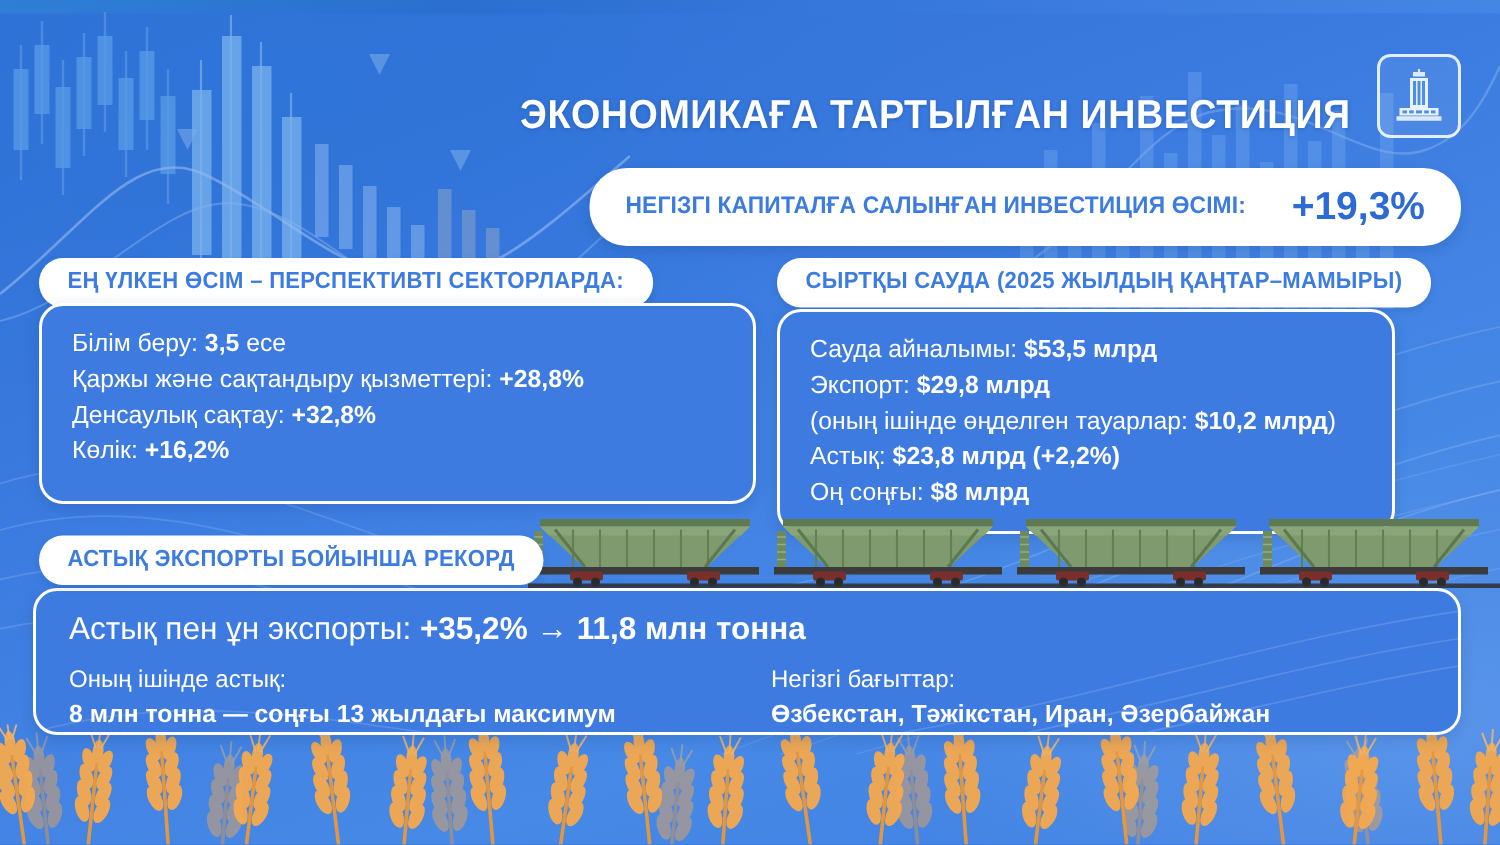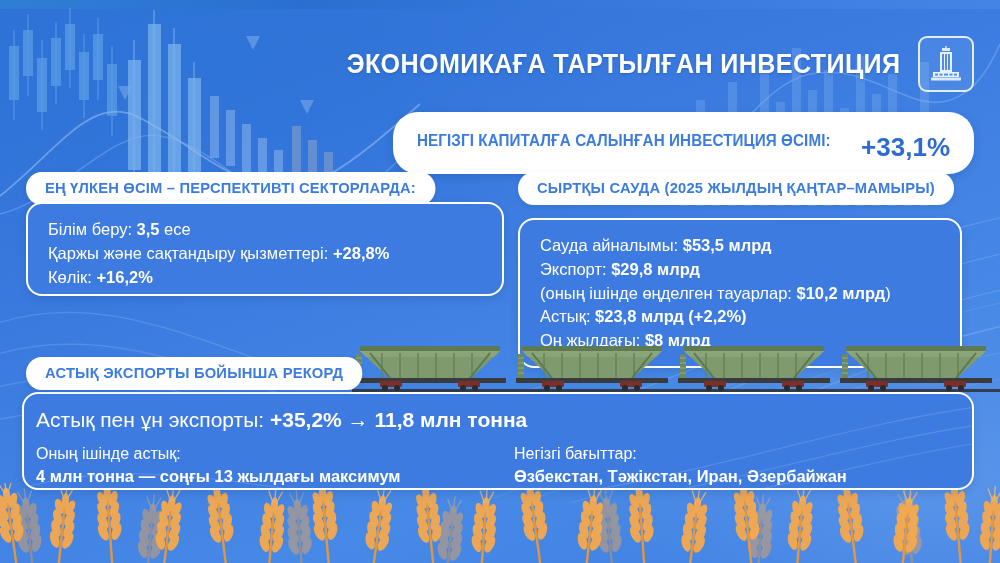--- a/index.html
+++ b/index.html
@@ -26,21 +26,21 @@
     opacity:.95;
   }
   .bg-chart { position:absolute; left:0; top:0; width:420px; height:230px; opacity:.55; }
   .bg-chart-r { position:absolute; right:0; top:4px; width:330px; height:210px; opacity:.40; }
   .bg-curves { position:absolute; inset:0; opacity:.30; }
   .bg-lines-right { position:absolute; right:0; bottom:60px; width:520px; height:260px; opacity:.22; }
 
   
   .title-row {
     position:absolute; left:0; right:0; top:36px;
-    display:flex; align-items:center; justify-content:flex-end;
+    display:flex; align-items:flex-end; justify-content:flex-end;
     gap:18px; padding-right:26px;
   }
   .main-title {
     color:#fff; font-weight:bold; font-size:27px; letter-spacing:.4px;
     text-transform:uppercase; white-space:nowrap;
     transform:scaleX(.93); transform-origin:right center;
     text-shadow:0 1px 3px rgba(14,50,110,.30);
   }
   .brand-badge {
     width:56px; height:56px; flex:0 0 56px;
@@ -66,47 +66,47 @@
     border-radius:16px;
     box-shadow:0 3px 9px rgba(16,48,104,.16);
   }
   .panel-line { color:#fff; font-size:16.5px; line-height:1.44; white-space:nowrap; }
   .panel-line b { font-weight:bold; }
 
   
   .cap-banner {
     position:absolute; right:26px; top:112px;
     background:#fff; border-radius:25px;
-    padding:20px 24px 11px;
-    display:flex; align-items:flex-start; gap:9px;
+    padding:10px 24px 11px;
+    display:flex; align-items:center; gap:9px;
     box-shadow:0 3px 8px rgba(16,48,104,.18);
   }
   .cap-label {
     color:#3C7CE0; font-weight:bold; font-size:16px; letter-spacing:.1px;
     text-transform:uppercase; white-space:nowrap; transform:scaleX(.95);
     transform-origin:left center;
   }
   .cap-value { color:#2D6BD4; font-weight:bold; font-size:26px; white-space:nowrap; }
 
   
   .sec-pill { position:absolute; left:26px; top:172px; }
-  .sec-panel { position:absolute; left:26px; top:202px; width:478px; padding:14px 20px 5px; }
+  .sec-panel { position:absolute; left:26px; top:202px; width:478px; padding:14px 20px 21px; }
 
   
   .trade-pill { position:absolute; left:518px; top:172px; }
-  .trade-panel { position:absolute; left:518px; top:218px; width:444px; padding:14px 20px 13px; }
+  .trade-panel { position:absolute; left:518px; top:206px; width:412px; padding:14px 20px 13px; }
 
   
   .train-strip { position:absolute; left:352px; right:0; top:344px; height:48px; overflow:hidden; }
 
   
   .grain-pill { position:absolute; left:26px; top:357px; z-index:3; }
   .grain-panel {
     position:absolute; left:22px; top:392px; width:952px; height:98px;
-    padding:14px 12px 12px; z-index:2; overflow:hidden;
+    padding:14px 22px 12px; z-index:2; overflow:hidden;
   }
   .grain-head { color:#fff; font-size:21px; white-space:nowrap; margin-bottom:11px; position:relative; z-index:2; }
   .grain-head b { font-weight:bold; }
   .grain-cols { display:flex; position:relative; z-index:2;gap:32px; }
   .grain-col { width:474px; }
   .grain-sub { color:#fff; font-size:16px; line-height:1.35; white-space:nowrap; }
   .grain-strong { color:#fff; font-size:16.5px; font-weight:bold; line-height:1.35; white-space:nowrap; }
   .panel-swirl { position:absolute; left:0; bottom:-30px; width:100%; height:120px; opacity:.16; z-index:1; }
 
   
@@ -234,36 +234,40 @@
             <rect x="20.5" y="27.6" width="3" height="2"></rect>
           <rect x="25" y="27.6" width="3" height="2"></rect>
         </g>
         <rect x="2" y="31.5" width="30" height="3" fill="#dbeafe"></rect>
       </svg>
     </div>
   </div>
 
   <div class="cap-banner">
     <span class="cap-label">НЕГІЗГІ КАПИТАЛҒА САЛЫНҒАН ИНВЕСТИЦИЯ ӨСІМІ:</span>
-    <span class="cap-value">+33,1%</span>
+    <span class="cap-value">+19,3%</span>
   </div>
 
   <div class="pill sec-pill">
     <span>ЕҢ ҮЛКЕН ӨСІМ – ПЕРСПЕКТИВТІ СЕКТОРЛАРДА:</span>
   </div>
   <div class="panel sec-panel">
     <div class="panel-line">
       <span>Білім беру:</span>
       <b>3,5</b><span> есе</span>
     </div>
     <div class="panel-line">
       <span>Қаржы және сақтандыру қызметтері:</span>
       <b>+28,8%</b><span></span>
     </div>
     <div class="panel-line">
+      <span>Денсаулық сақтау:</span>
+      <b>+32,8%</b><span></span>
+    </div>
+    <div class="panel-line">
       <span>Көлік:</span>
       <b>+16,2%</b><span></span>
     </div>
   </div>
 
   <div class="pill trade-pill">
     <span>СЫРТҚЫ САУДА (2025 ЖЫЛДЫҢ ҚАҢТАР–МАМЫРЫ)</span>
   </div>
   <div class="panel trade-panel">
     <div class="panel-line">
@@ -276,21 +280,21 @@
     </div>
     <div class="panel-line">
       <span>(оның ішінде өңделген тауарлар:</span>
       <b>$10,2 млрд</b><span>)</span>
     </div>
     <div class="panel-line">
       <span>Астық:</span>
       <b>$23,8 млрд (+2,2%)</b><span></span>
     </div>
     <div class="panel-line">
-      <span>Оң жылдағы:</span>
+      <span>Оң соңғы:</span>
       <b>$8 млрд</b><span></span>
     </div>
   </div>
 
   <div class="train-strip">
     <svg width="648" height="48" viewBox="0 0 648 48">
       <defs>
         <g id="hopper">
           <rect x="8" y="2" width="140" height="5" fill="#5f7a52"></rect>
           <path d="M8,7 h140 l-30,28 h-80 Z" fill="#7e9a6e"></path>
@@ -345,21 +349,21 @@
     </svg>
 
     <div class="grain-head">
       <span>Астық пен ұн экспорты:</span>
       <b>+35,2% → 11,8 млн тонна</b>
     </div>
 
     <div class="grain-cols">
       <div class="grain-col">
         <div class="grain-sub">Оның ішінде астық:</div>
-        <div class="grain-strong">4 млн тонна — соңғы 13 жылдағы максимум</div>
+        <div class="grain-strong">8 млн тонна — соңғы 13 жылдағы максимум</div>
       </div>
       <div class="grain-col">
         <div class="grain-sub">Негізгі бағыттар:</div>
         <div class="grain-strong">Өзбекстан, Тәжікстан, Иран, Әзербайжан</div>
       </div>
     </div>
   </div>
 
   <svg class="wheat" viewBox="0 0 1000 80" preserveAspectRatio="none">
     <defs>

